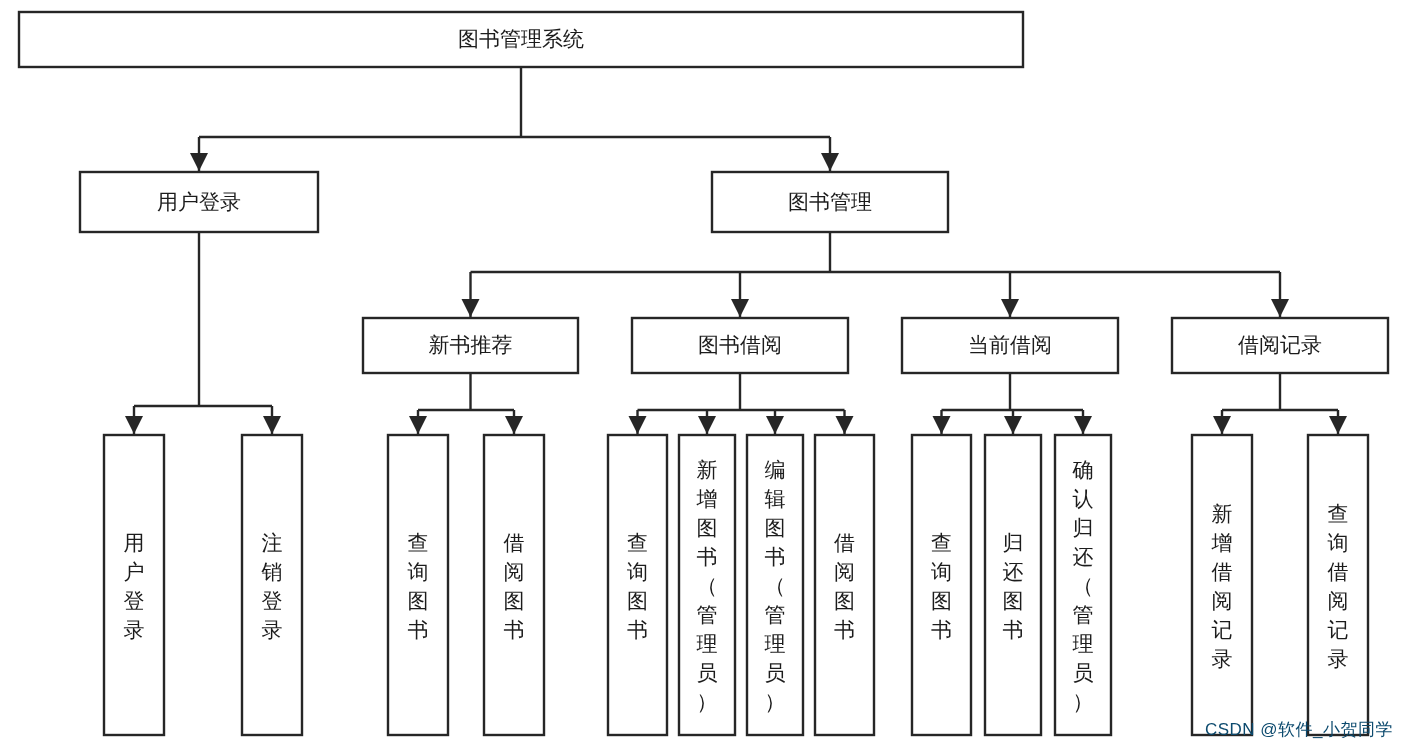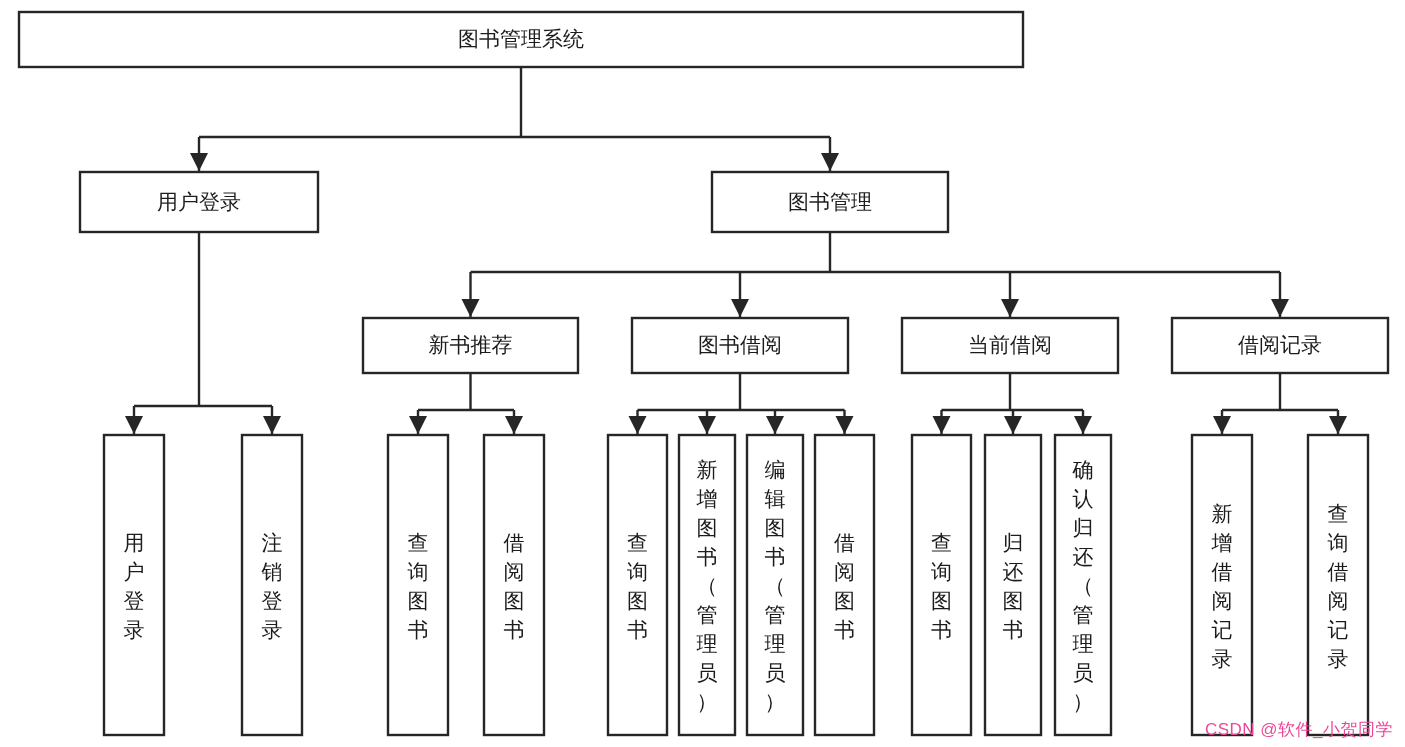--- a/index.html
+++ b/index.html
@@ -42,21 +42,21 @@
   .arrow-head {
     fill: #262626;
     stroke: none;
   }
   .watermark {
     position: absolute;
     right: 12px;
     bottom: 6px;
     font-family: "Liberation Sans", sans-serif;
     font-size: 17px;
-    color: #ec4899;
+    color: #0c4a6e;
     letter-spacing: 0.5px;
     white-space: nowrap;
     user-select: none;
   }
 </style>
 </head>
 <body>
 
 <div id="chart-root">
   <svg id="chart-svg" width="1405" height="747" viewBox="0 0 1405 747" xmlns="http://www.w3.org/2000/svg">

